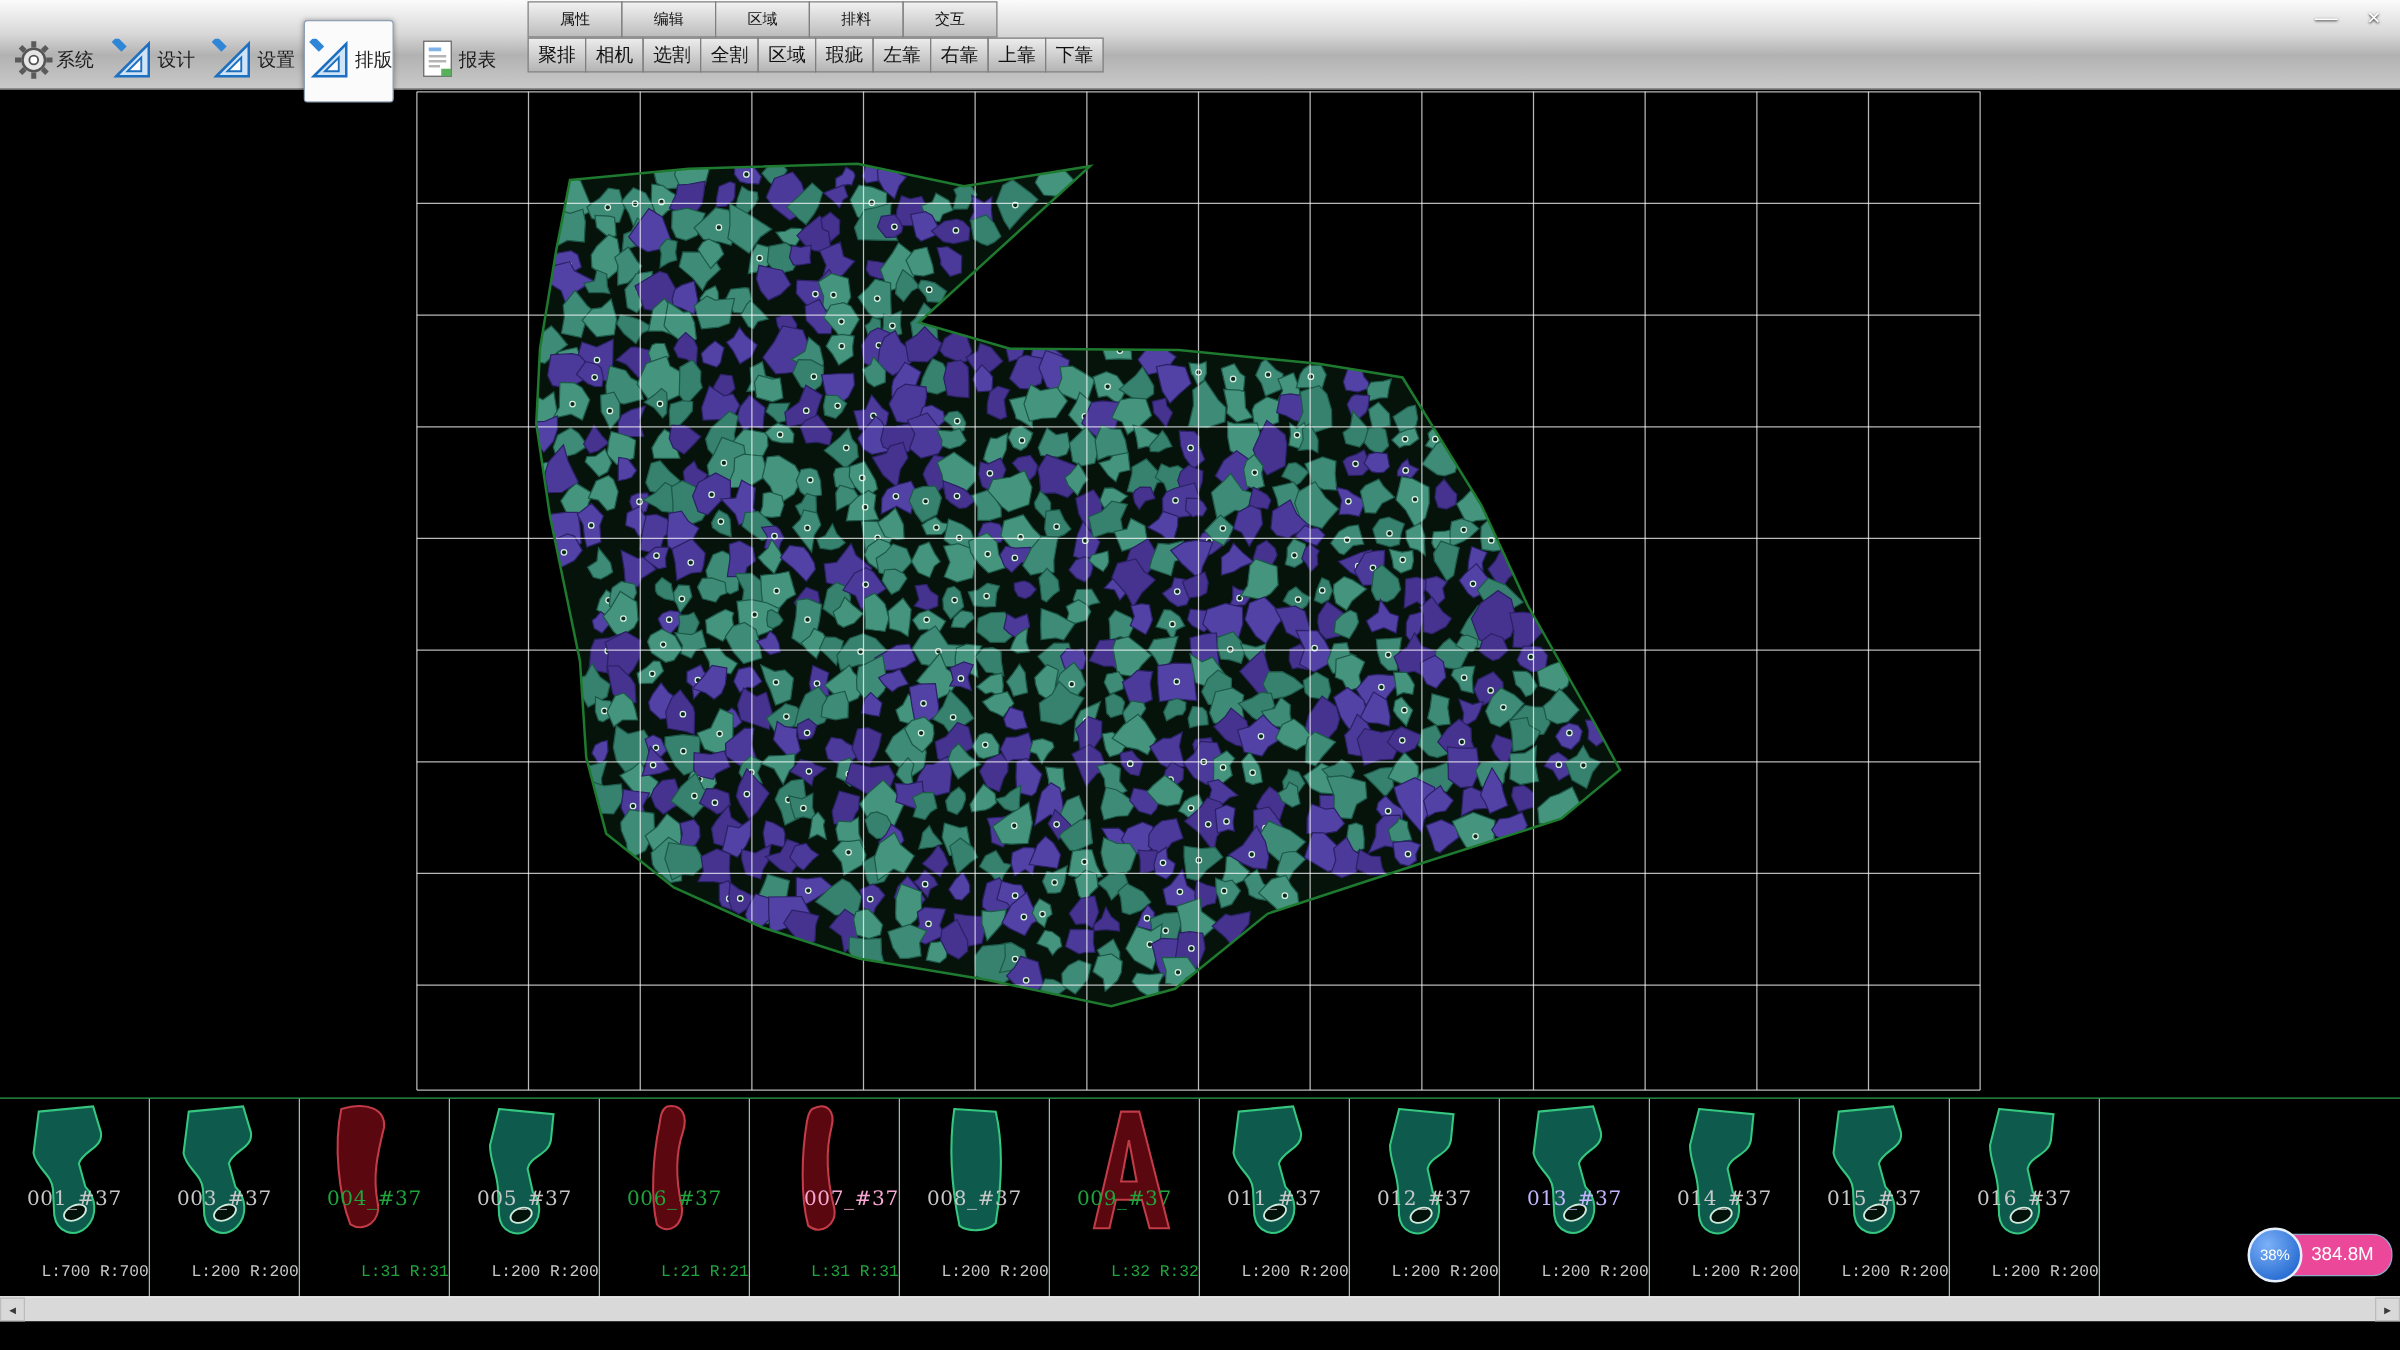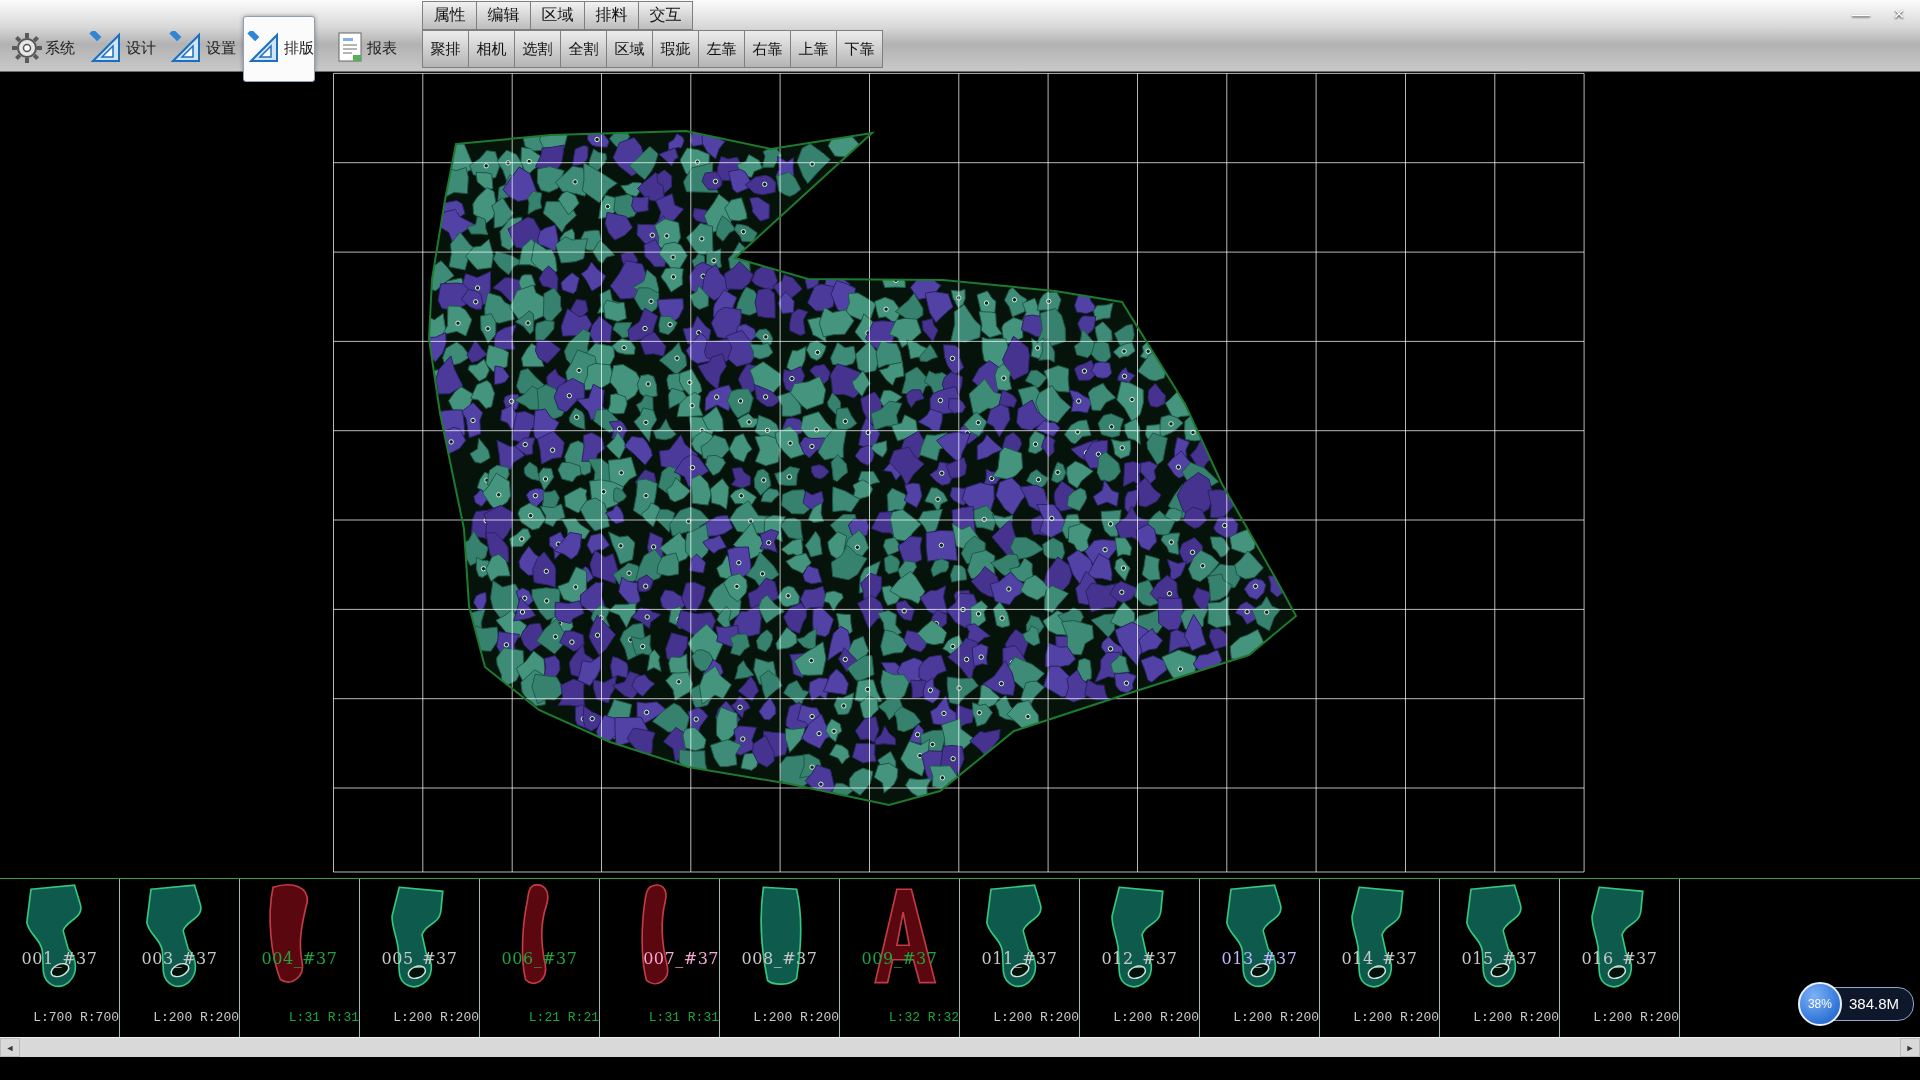--- a/index.html
+++ b/index.html
@@ -11,24 +11,24 @@
           background:linear-gradient(180deg,#fbfbfb 0%,#d8d8d8 38%,#b2b2b2 62%,#c9c9c9 100%);
           border-bottom:1px solid #6e6e6e;z-index:10;}
   .main-btn{position:absolute;top:16px;width:72px;height:66px;display:flex;flex-direction:row;
             align-items:center;justify-content:flex-end;padding-bottom:2px;gap:1px;
             font-size:15px;color:#1c1c1c;box-sizing:border-box;cursor:default;}
   .main-btn.selected{background:#fbfbfb;border:1px solid #90a0b4;border-radius:3px;
             box-shadow:0 0 4px rgba(0,0,0,.35);}
   .main-btn .icon{height:38px;display:flex;align-items:center;justify-content:center;}
   .tabrow{position:absolute;left:422px;top:1px;display:flex;}
   .toolrow{position:absolute;left:422px;top:30px;display:flex;}
-  .tab{width:55px;height:29px;display:flex;align-items:center;justify-content:center;
+  .tab{width:76px;height:29px;display:flex;align-items:center;justify-content:center;
        background:linear-gradient(#f1f1f1,#bdbdbd);border:1px solid #7f7f7f;margin-right:-1px;
-       font-size:16px;color:#101010;box-sizing:border-box;}
-  .tool{width:47px;height:38px;display:flex;align-items:center;justify-content:center;
+       font-size:12px;color:#101010;box-sizing:border-box;}
+  .tool{width:47px;height:28px;display:flex;align-items:center;justify-content:center;
        background:linear-gradient(#ececec,#b4b4b4);border:1px solid #7f7f7f;margin-right:-1px;
        font-size:15px;color:#101010;box-sizing:border-box;}
   .winbtns{position:absolute;right:10px;top:4px;display:flex;gap:16px;color:#fff;
        font-size:18px;text-shadow:0 1px 2px rgba(0,0,0,.9);}
   .winbtns span{width:22px;text-align:center;cursor:default;}
 
   
   .nest-area{position:absolute;top:71px;left:0;width:1920px;height:807px;background:#000;}
 
   
@@ -42,21 +42,21 @@
         letter-spacing:.5px;font-family:"DejaVu Serif",serif;z-index:2;}
   .cell .lr{position:absolute;top:131px;left:0;width:100%;text-align:right;font-size:13px;
         font-family:Liberation Mono, monospace;z-index:2;}
 
   
   .status{position:absolute;top:982px;right:6px;display:flex;align-items:center;z-index:20;}
   .circle{width:44px;height:44px;border-radius:50%;box-sizing:border-box;
           background:radial-gradient(circle at 35% 30%,#7cb1f7,#2b6fd4 75%);
           border:2px solid #e8f0fe;color:#fff;font-size:12px;display:flex;align-items:center;
           justify-content:center;z-index:2;}
-  .pill{height:32px;line-height:32px;background:#0f172a;border:1px solid #8fa8c8;
+  .pill{height:32px;line-height:32px;background:#ec4899;border:1px solid #8fa8c8;
         border-radius:16px;color:#fff;font-size:15px;padding:0 14px 0 30px;margin-left:-24px;}
 
   
   .hscroll{position:absolute;top:1037px;left:0;width:1920px;height:19px;background:#d9d9d9;
            border-top:1px solid #f0f0f0;z-index:5;}
   .sb-btn{position:absolute;top:0;width:20px;height:19px;font-size:9px;line-height:18px;
           text-align:center;color:#3a3a3a;background:#d9d9d9;border:1px solid #bcbcbc;
           box-sizing:border-box;}
   .sb-left{left:0;} .sb-right{right:0;}
 </style>

